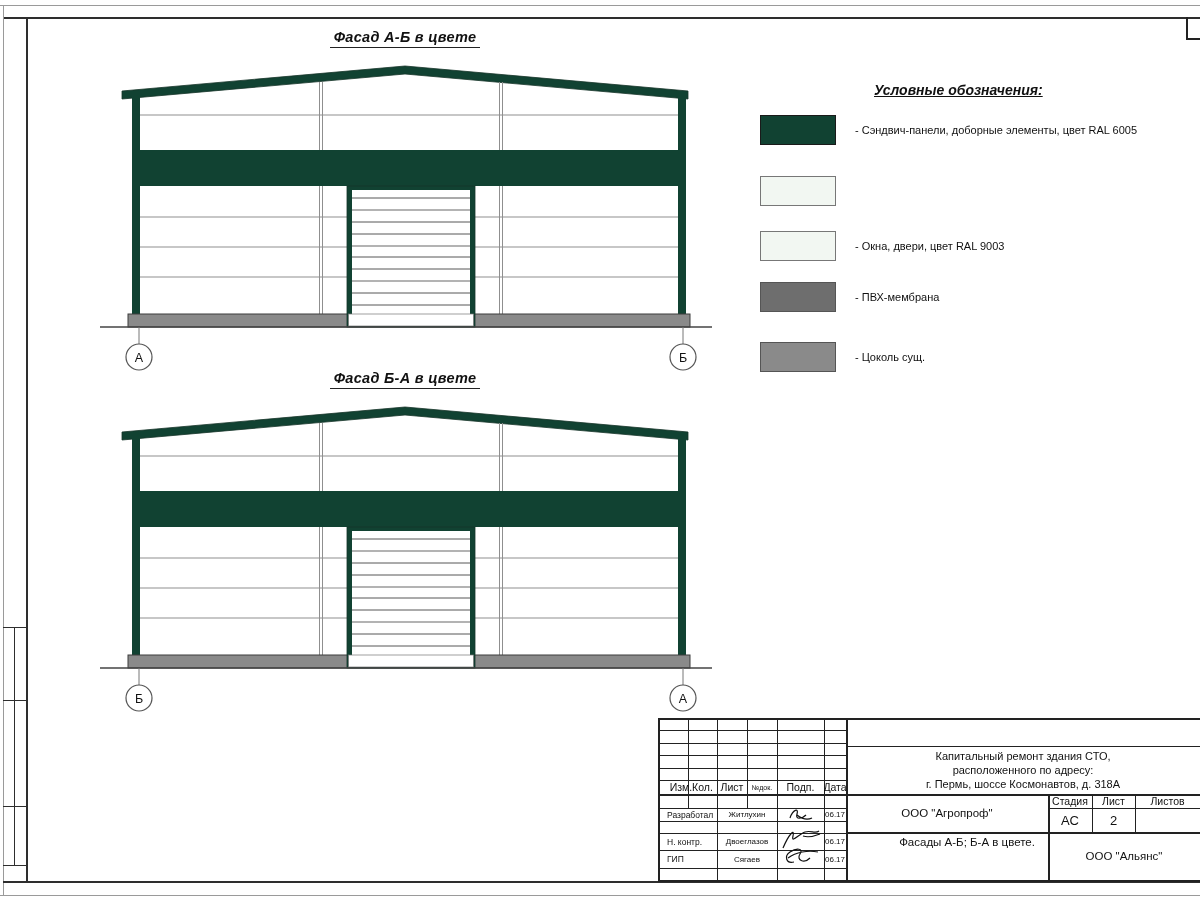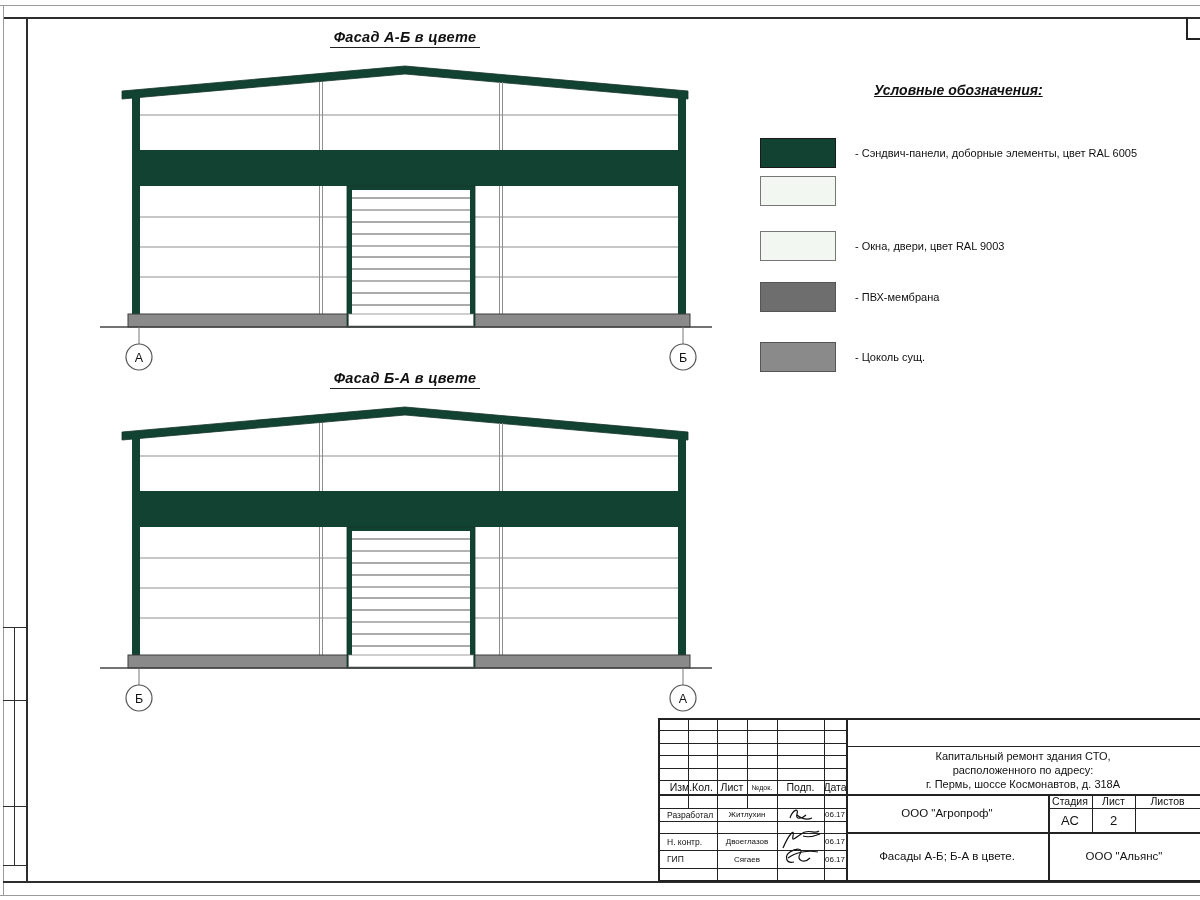--- a/index.html
+++ b/index.html
@@ -140,21 +140,21 @@
       <circle cx="44" cy="302" r="13" fill="#fff" stroke="#555" stroke-width="1.2"></circle>
       <circle cx="588" cy="302" r="13" fill="#fff" stroke="#555" stroke-width="1.2"></circle>
       <text class="axis" x="44" y="306.5">Б</text>
       <text class="axis" x="588" y="306.5">А</text>
     </svg>
   </div>
 
   <div class="legend">
     <div class="legend-title">Условные обозначения:</div>
 
-    <div class="legend-row" style="top:58px;">
+    <div class="legend-row" style="top:35px;">
       <div class="swatch" style="border-color: rgb(26, 26, 26); background: rgb(17, 66, 50);"></div>
       <div class="legend-text">
           <div>- Сэндвич-панели, доборные элементы,  цвет RAL 6005</div>
         </div>
     </div>
 
     <div class="legend-row" style="top:96px;">
       <div class="swatch" style="border-color: rgb(119, 119, 119); background: rgb(242, 247, 242);"></div>
     </div>
 
@@ -247,17 +247,17 @@
         <div>расположенного по адресу:</div>
         <div>г. Пермь, шоссе Космонавтов, д. 318А</div>
       </div>
     </div>
     <div class="t f115" style="left:188px;top:76px;width:202px;height:38px;">ООО "Агропроф"</div>
     <div class="t f10" style="left:390px;top:76px;width:44px;height:14px;">Стадия</div>
     <div class="t f10" style="left:434px;top:76px;width:43px;height:14px;">Лист</div>
     <div class="t f10" style="left:477px;top:76px;width:65px;height:14px;">Листов</div>
     <div class="t f11" style="left:390px;top:90px;width:44px;height:24px;">АС</div>
     <div class="t f11" style="left:434px;top:90px;width:43px;height:24px;">2</div>
-    <div class="t f115" style="left:188px;top:114px;width:202px;height:48px;">Фасады А-Б; Б-А в цвете.</div>
+    <div class="t f115" style="left:188px;top:100px;width:202px;height:48px;padding-left:20px;">Фасады А-Б; Б-А в цвете.</div>
     <div class="t f115" style="left:390px;top:114px;width:152px;height:48px;">ООО "Альянс"</div>
   </div>
 
 </div>
 
 </body></html>

